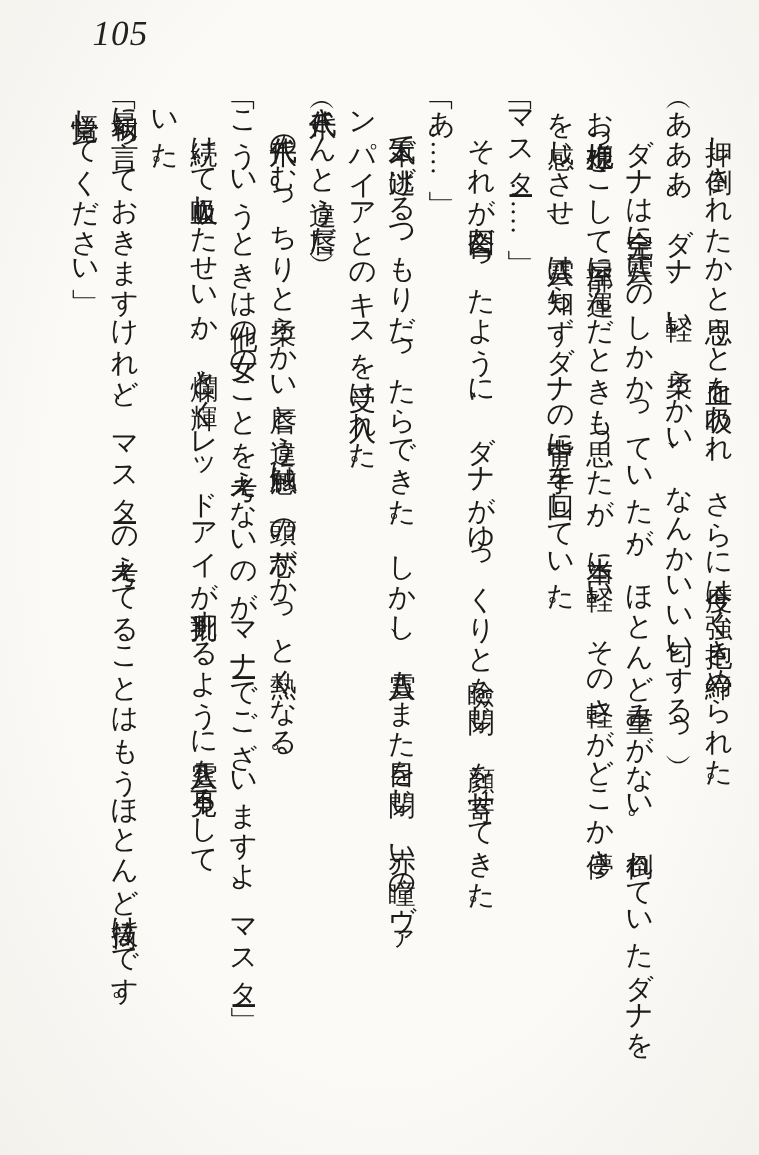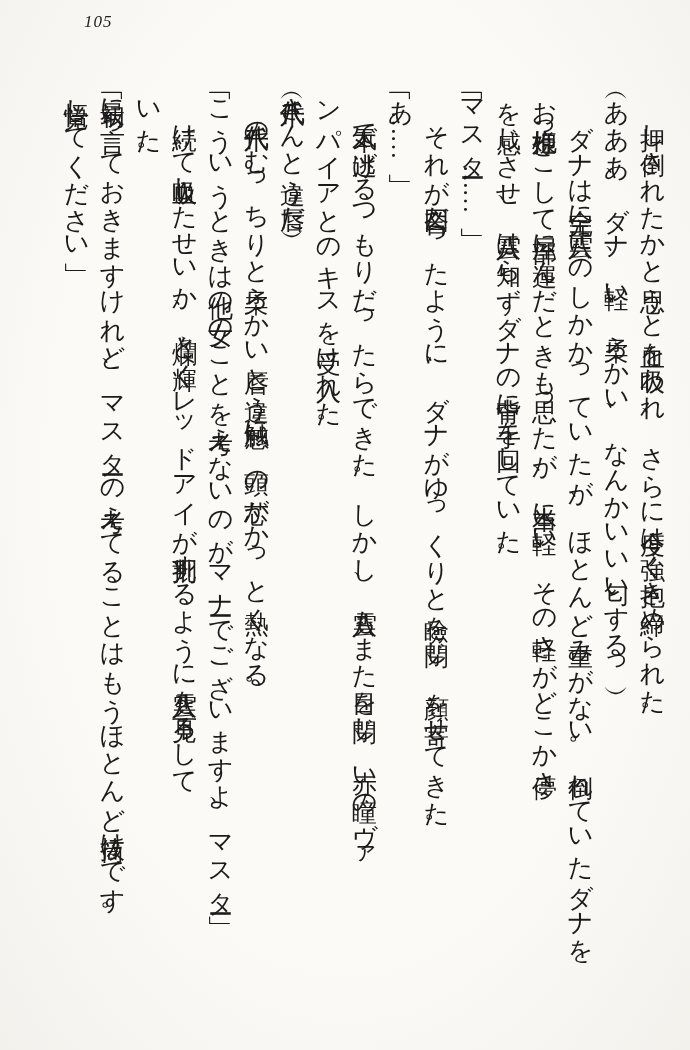--- a/index.html
+++ b/index.html
@@ -16,21 +16,21 @@
     background: #faf9f5;
     background-image: radial-gradient(ellipse at 50% 45%, #fbfaf7 60%, #f2f1ec 100%);
     color: #1b1b1b;
     font-family: "Liberation Serif", "DejaVu Serif", serif;
     overflow: hidden;
   }
   .page-number {
     position: absolute;
     top: 12px;
     left: 84px;
-    font-size: 17px;
+    font-size: 32px;
     font-style: italic;
     letter-spacing: 1px;
     color: #222;
   }
   .text-block {
     position: absolute;
     top: 84px;
     right: 20px;
     height: 952px;
     writing-mode: vertical-rl;

